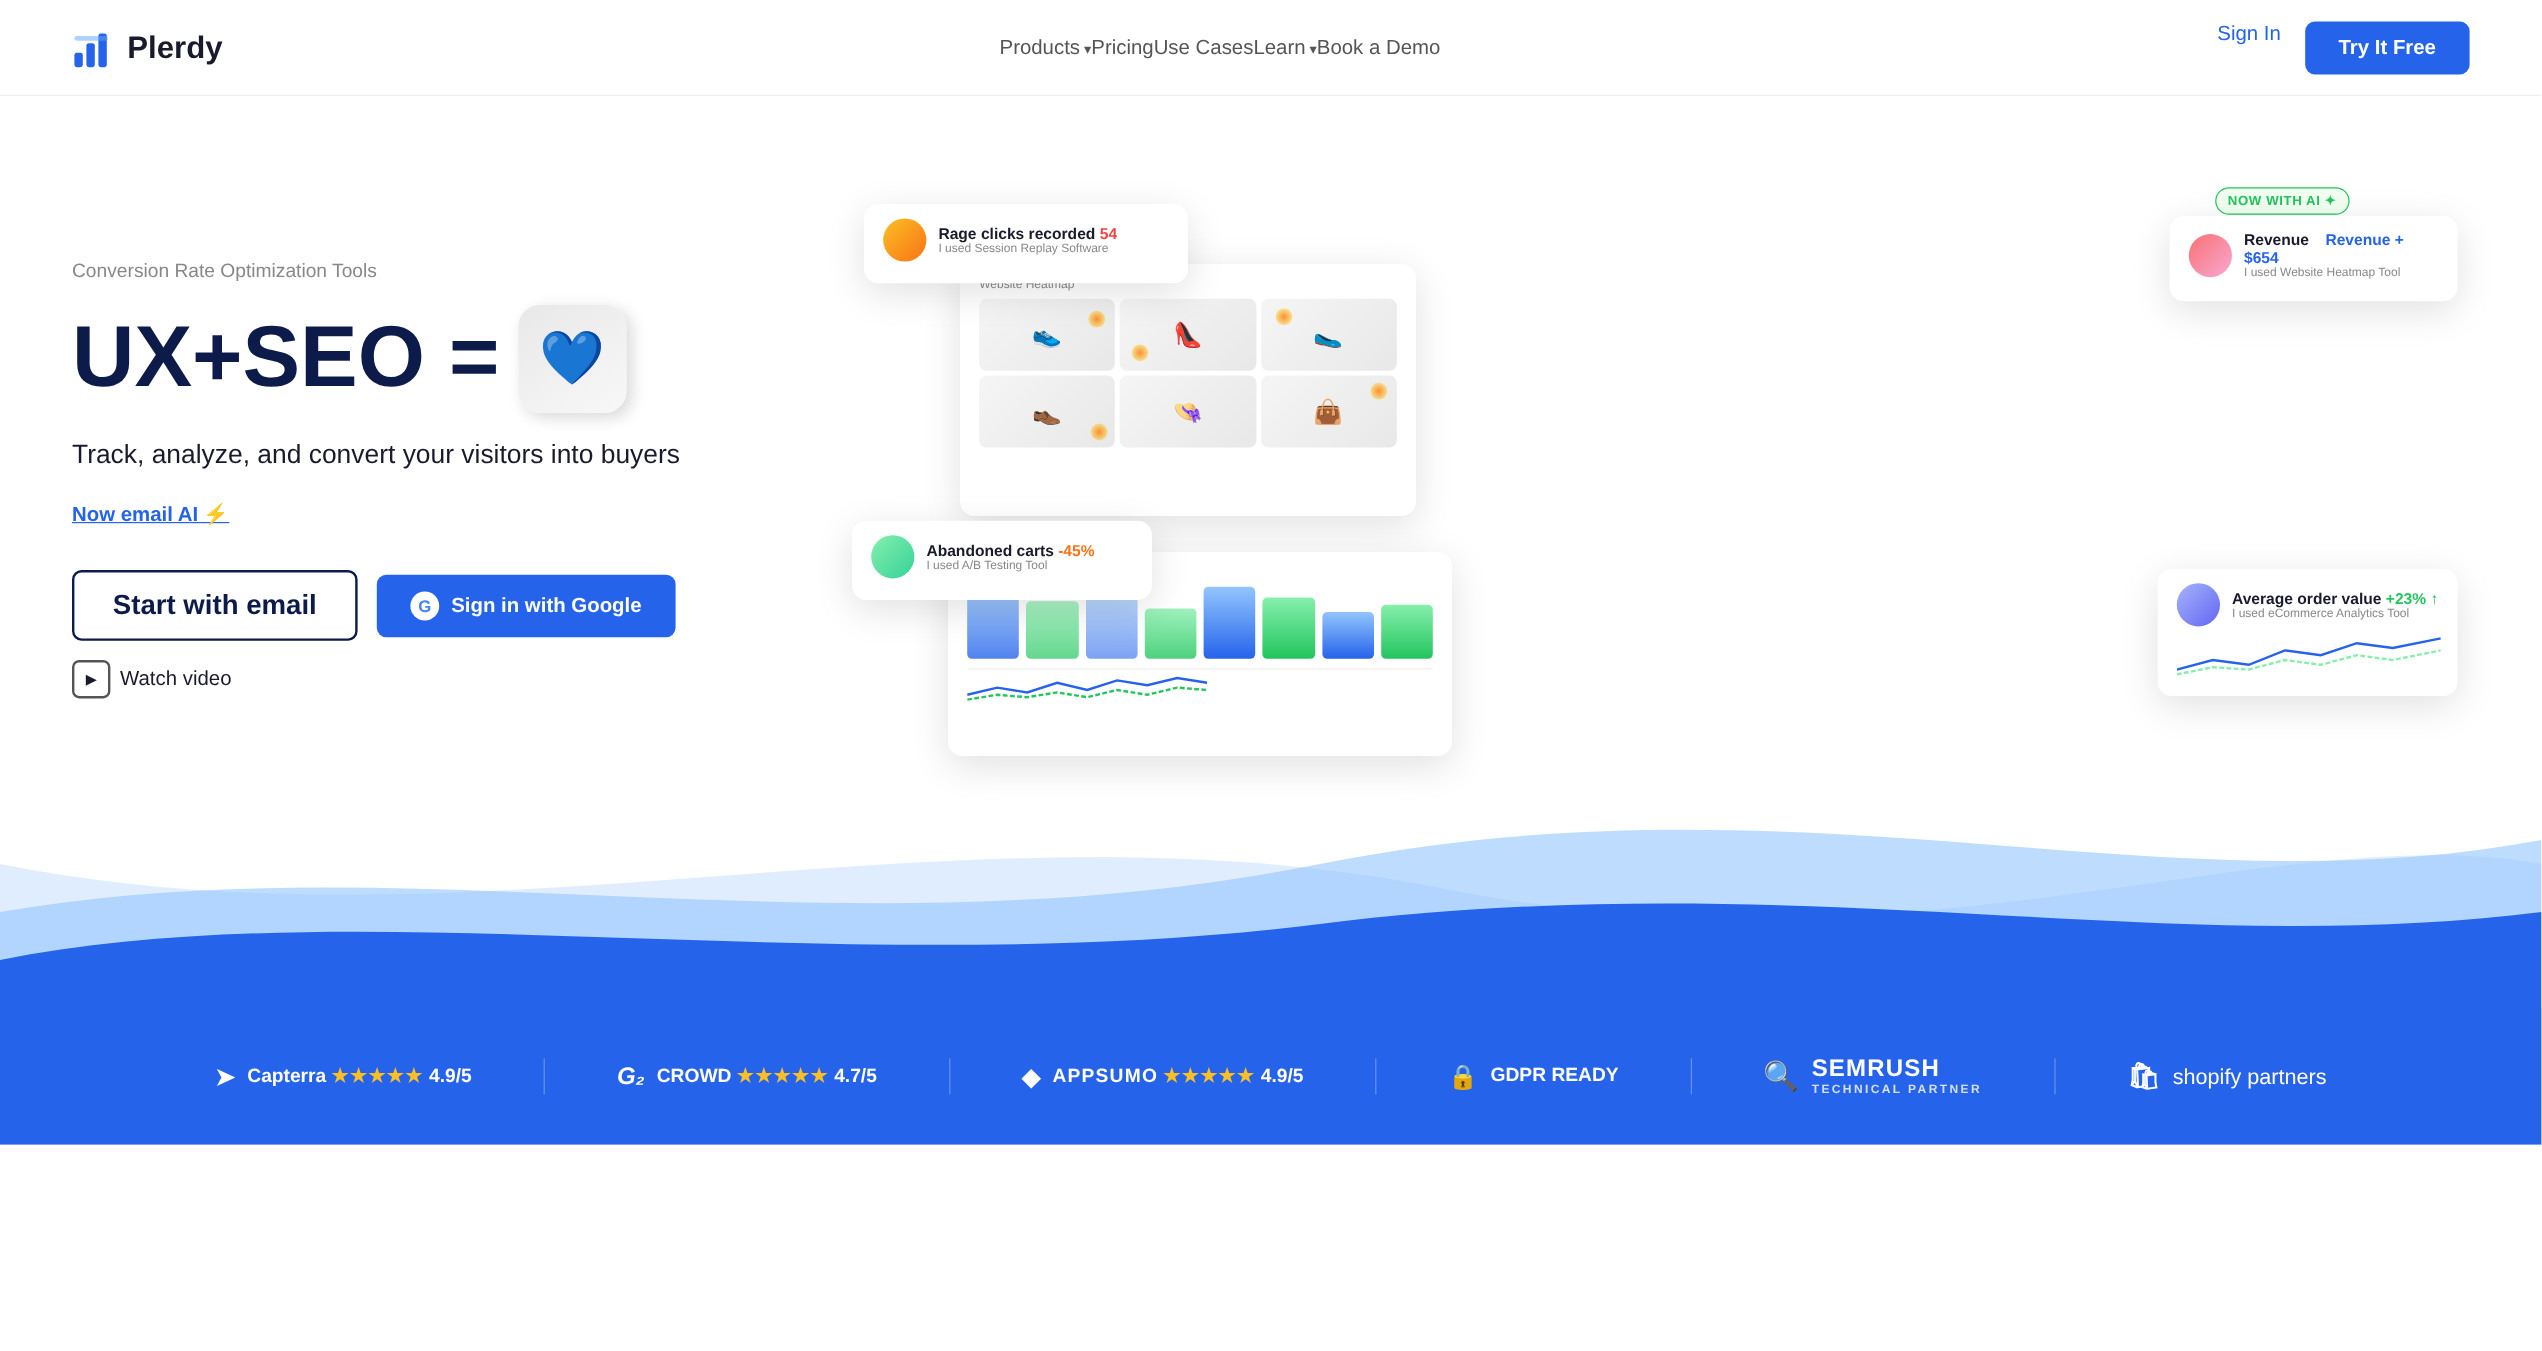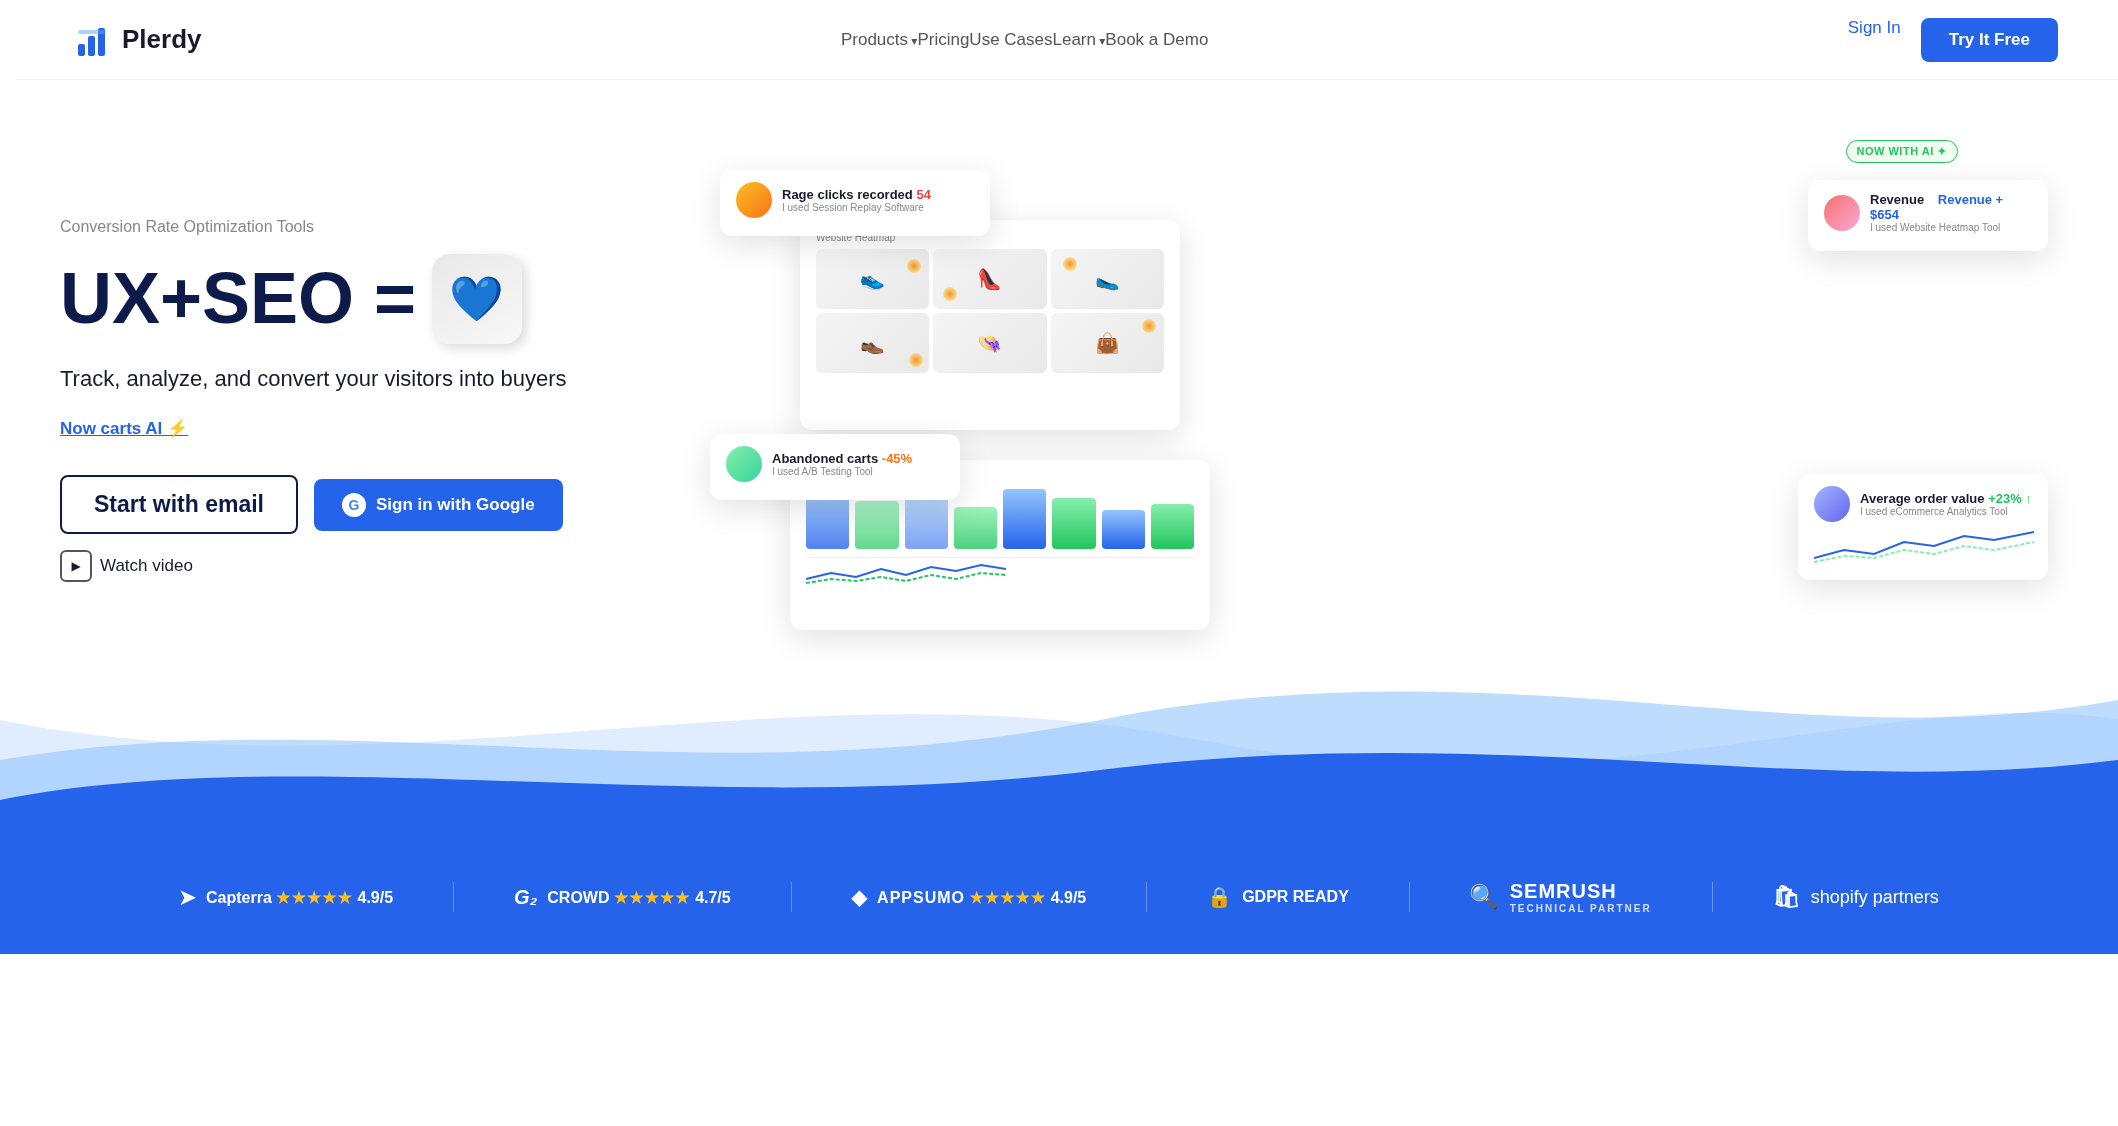--- a/index.html
+++ b/index.html
@@ -7,21 +7,20 @@
 
     
     .navbar {
       display: flex;
       align-items: center;
       justify-content: space-between;
       padding: 0 60px;
       height: 80px;
       border-bottom: 1px solid #f0f0f0;
       background: #fff;
-      margin-left: 16px;
     }
     .nav-logo {
       display: flex;
       align-items: center;
       gap: 10px;
       font-size: 26px;
       font-weight: 700;
       color: #1a1a2e;
       text-decoration: none;
     }
@@ -203,21 +202,21 @@
     .card-heatmap {
       top: 10px;
       left: 60px;
       width: 370px;
       height: 200px;
       background: #fff;
       overflow: hidden;
     }
     .ai-label {
       position: absolute;
-      top: 0;
+      top: 16px;
       right: 100px;
       background: #f0fff0;
       border: 1px solid #22c55e;
       color: #22c55e;
       font-size: 11px;
       font-weight: 700;
       padding: 4px 10px;
       border-radius: 20px;
       letter-spacing: 0.5px;
     }
@@ -361,21 +360,21 @@
 </nav>
 
 <section class="hero">
   <div class="hero-left">
     <p class="hero-subtitle">Conversion Rate Optimization Tools</p>
     <h1 class="hero-title">
       <span>UX+SEO =</span>
       <span class="heart-icon-wrap">💙</span>
     </h1>
     <p class="hero-desc">Track, analyze, and convert your visitors into buyers</p>
-    <a class="ai-badge" href="#">Now carts AI ⚡</a>
+    <a class="ai-badge" href="#">Now email AI ⚡</a>
     <div class="hero-buttons">
       <button class="btn-email">Start with email</button>
       <button class="btn-google">
         <span class="google-g">G</span>
         <span>Sign in with Google</span>
       </button>
       <button class="btn-video">
         <span class="play-icon">▶</span>
         <span>Watch video</span>
       </button>

